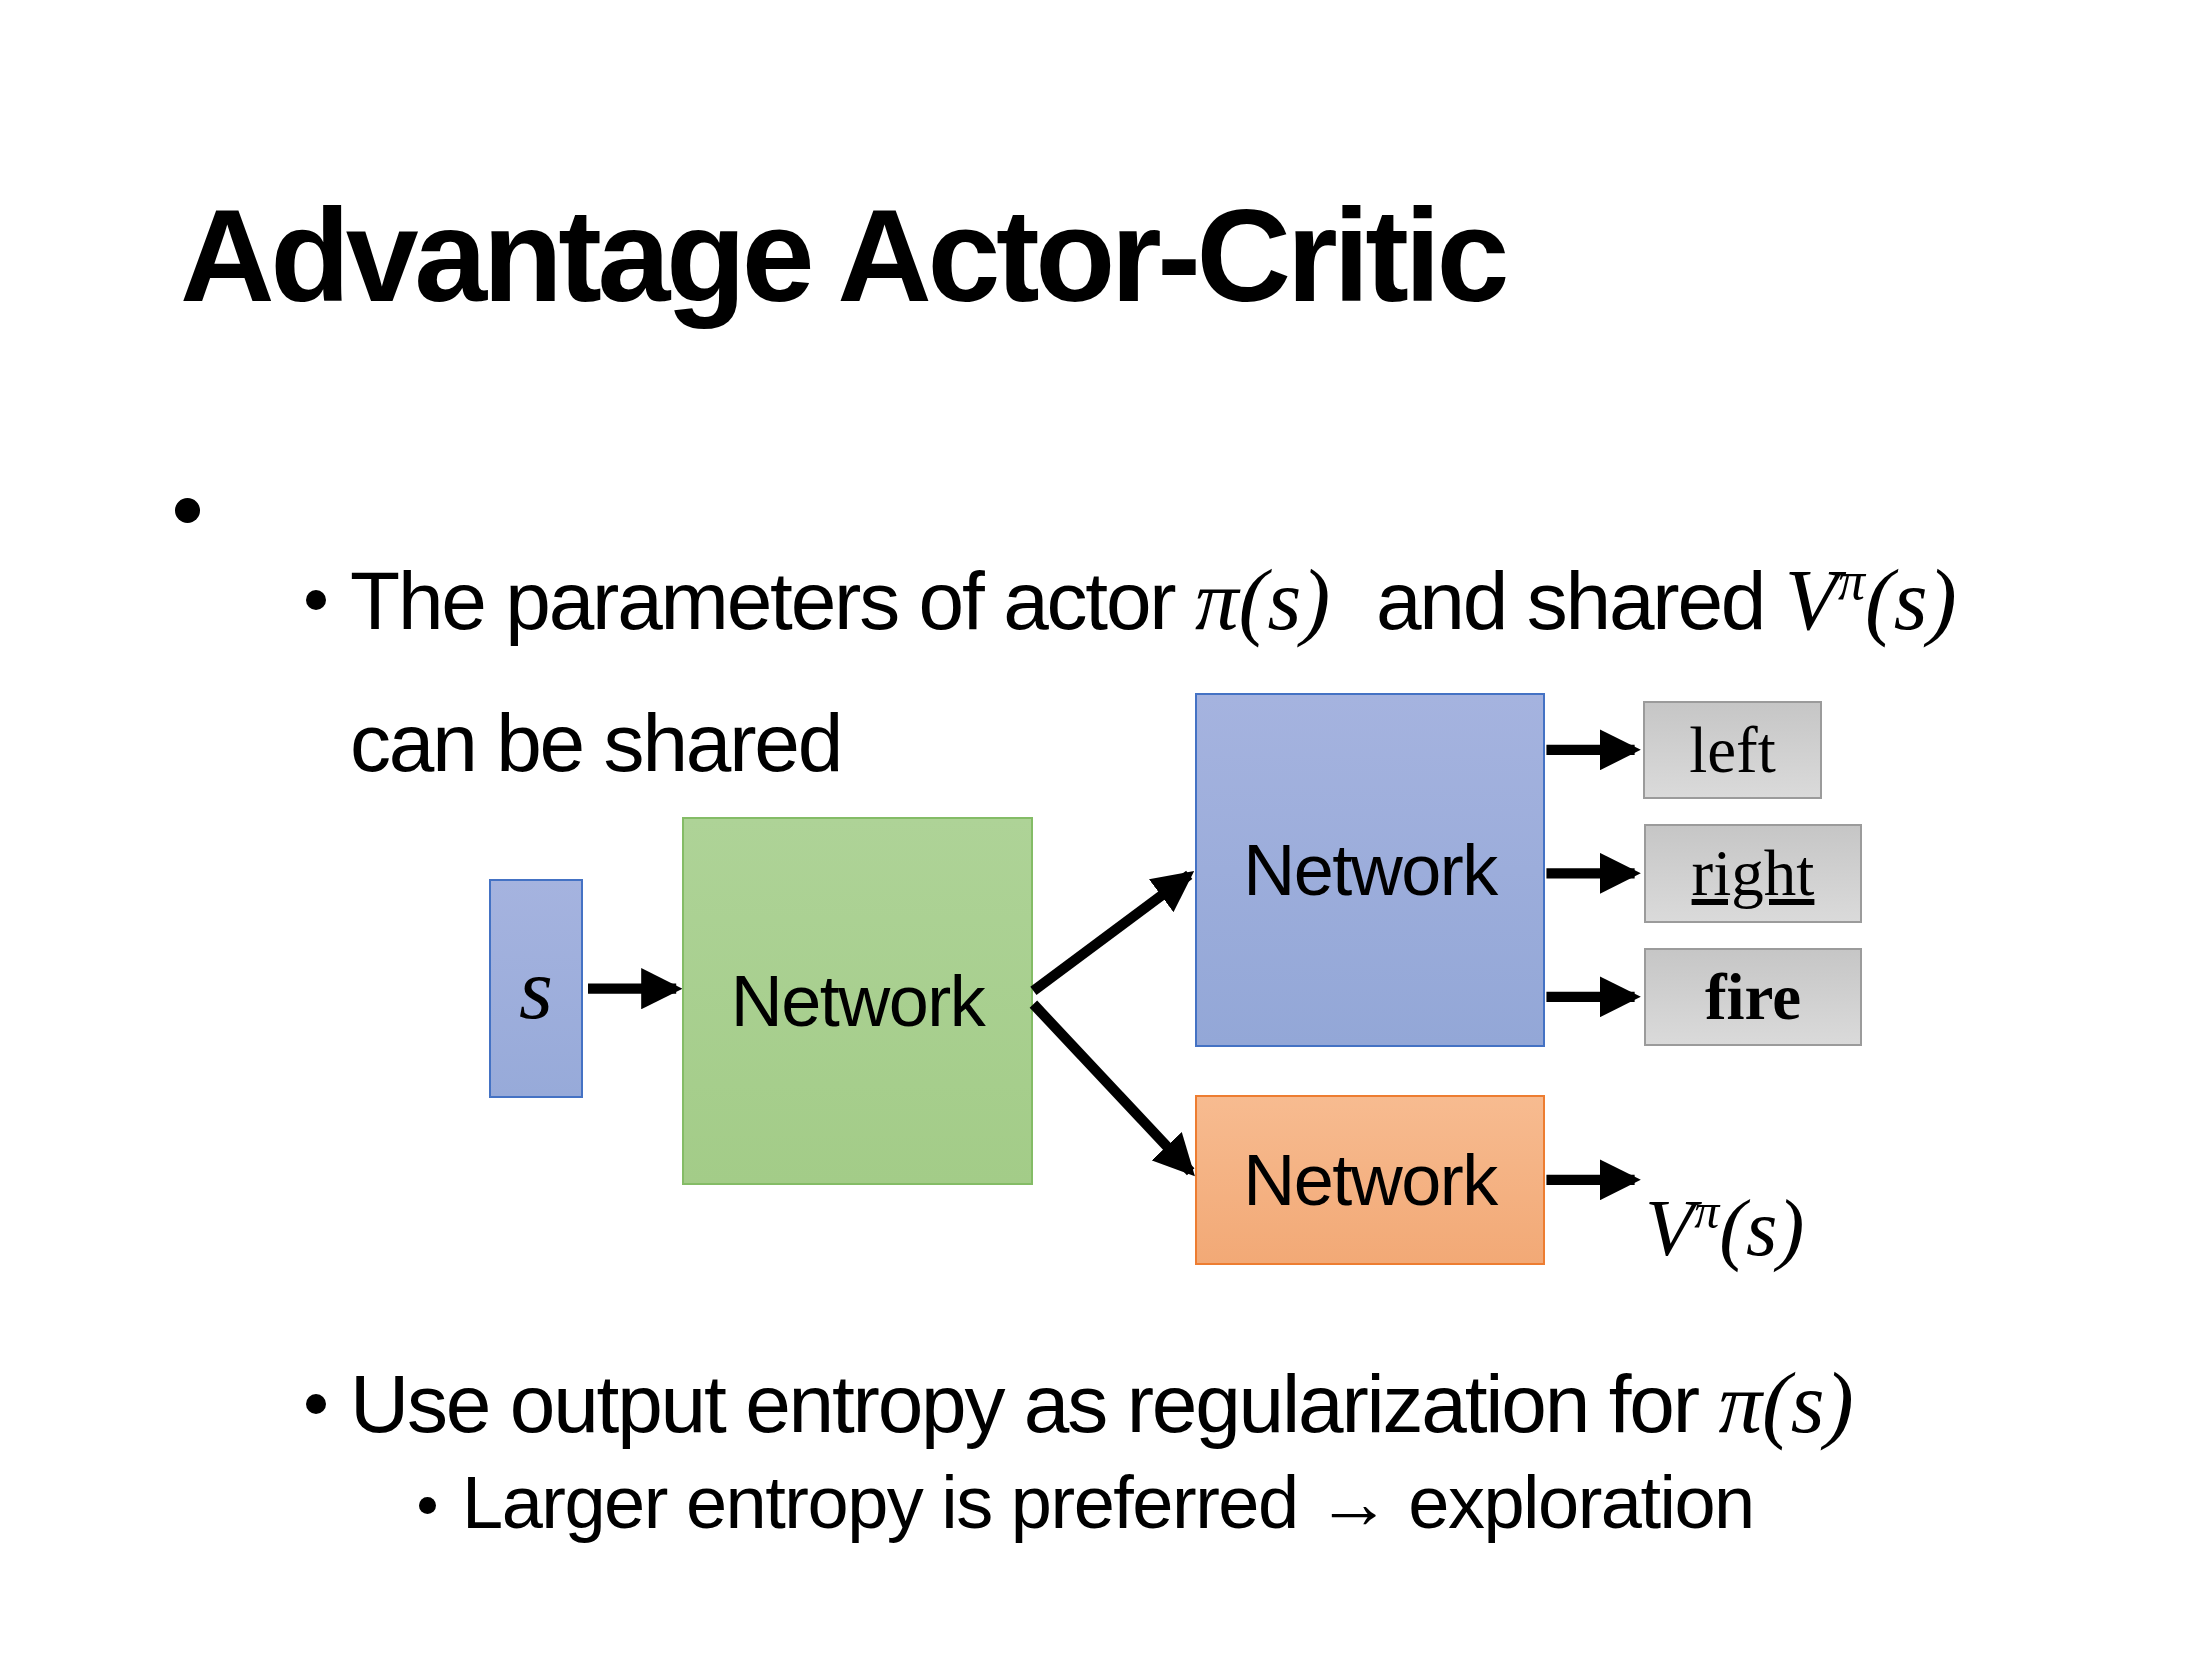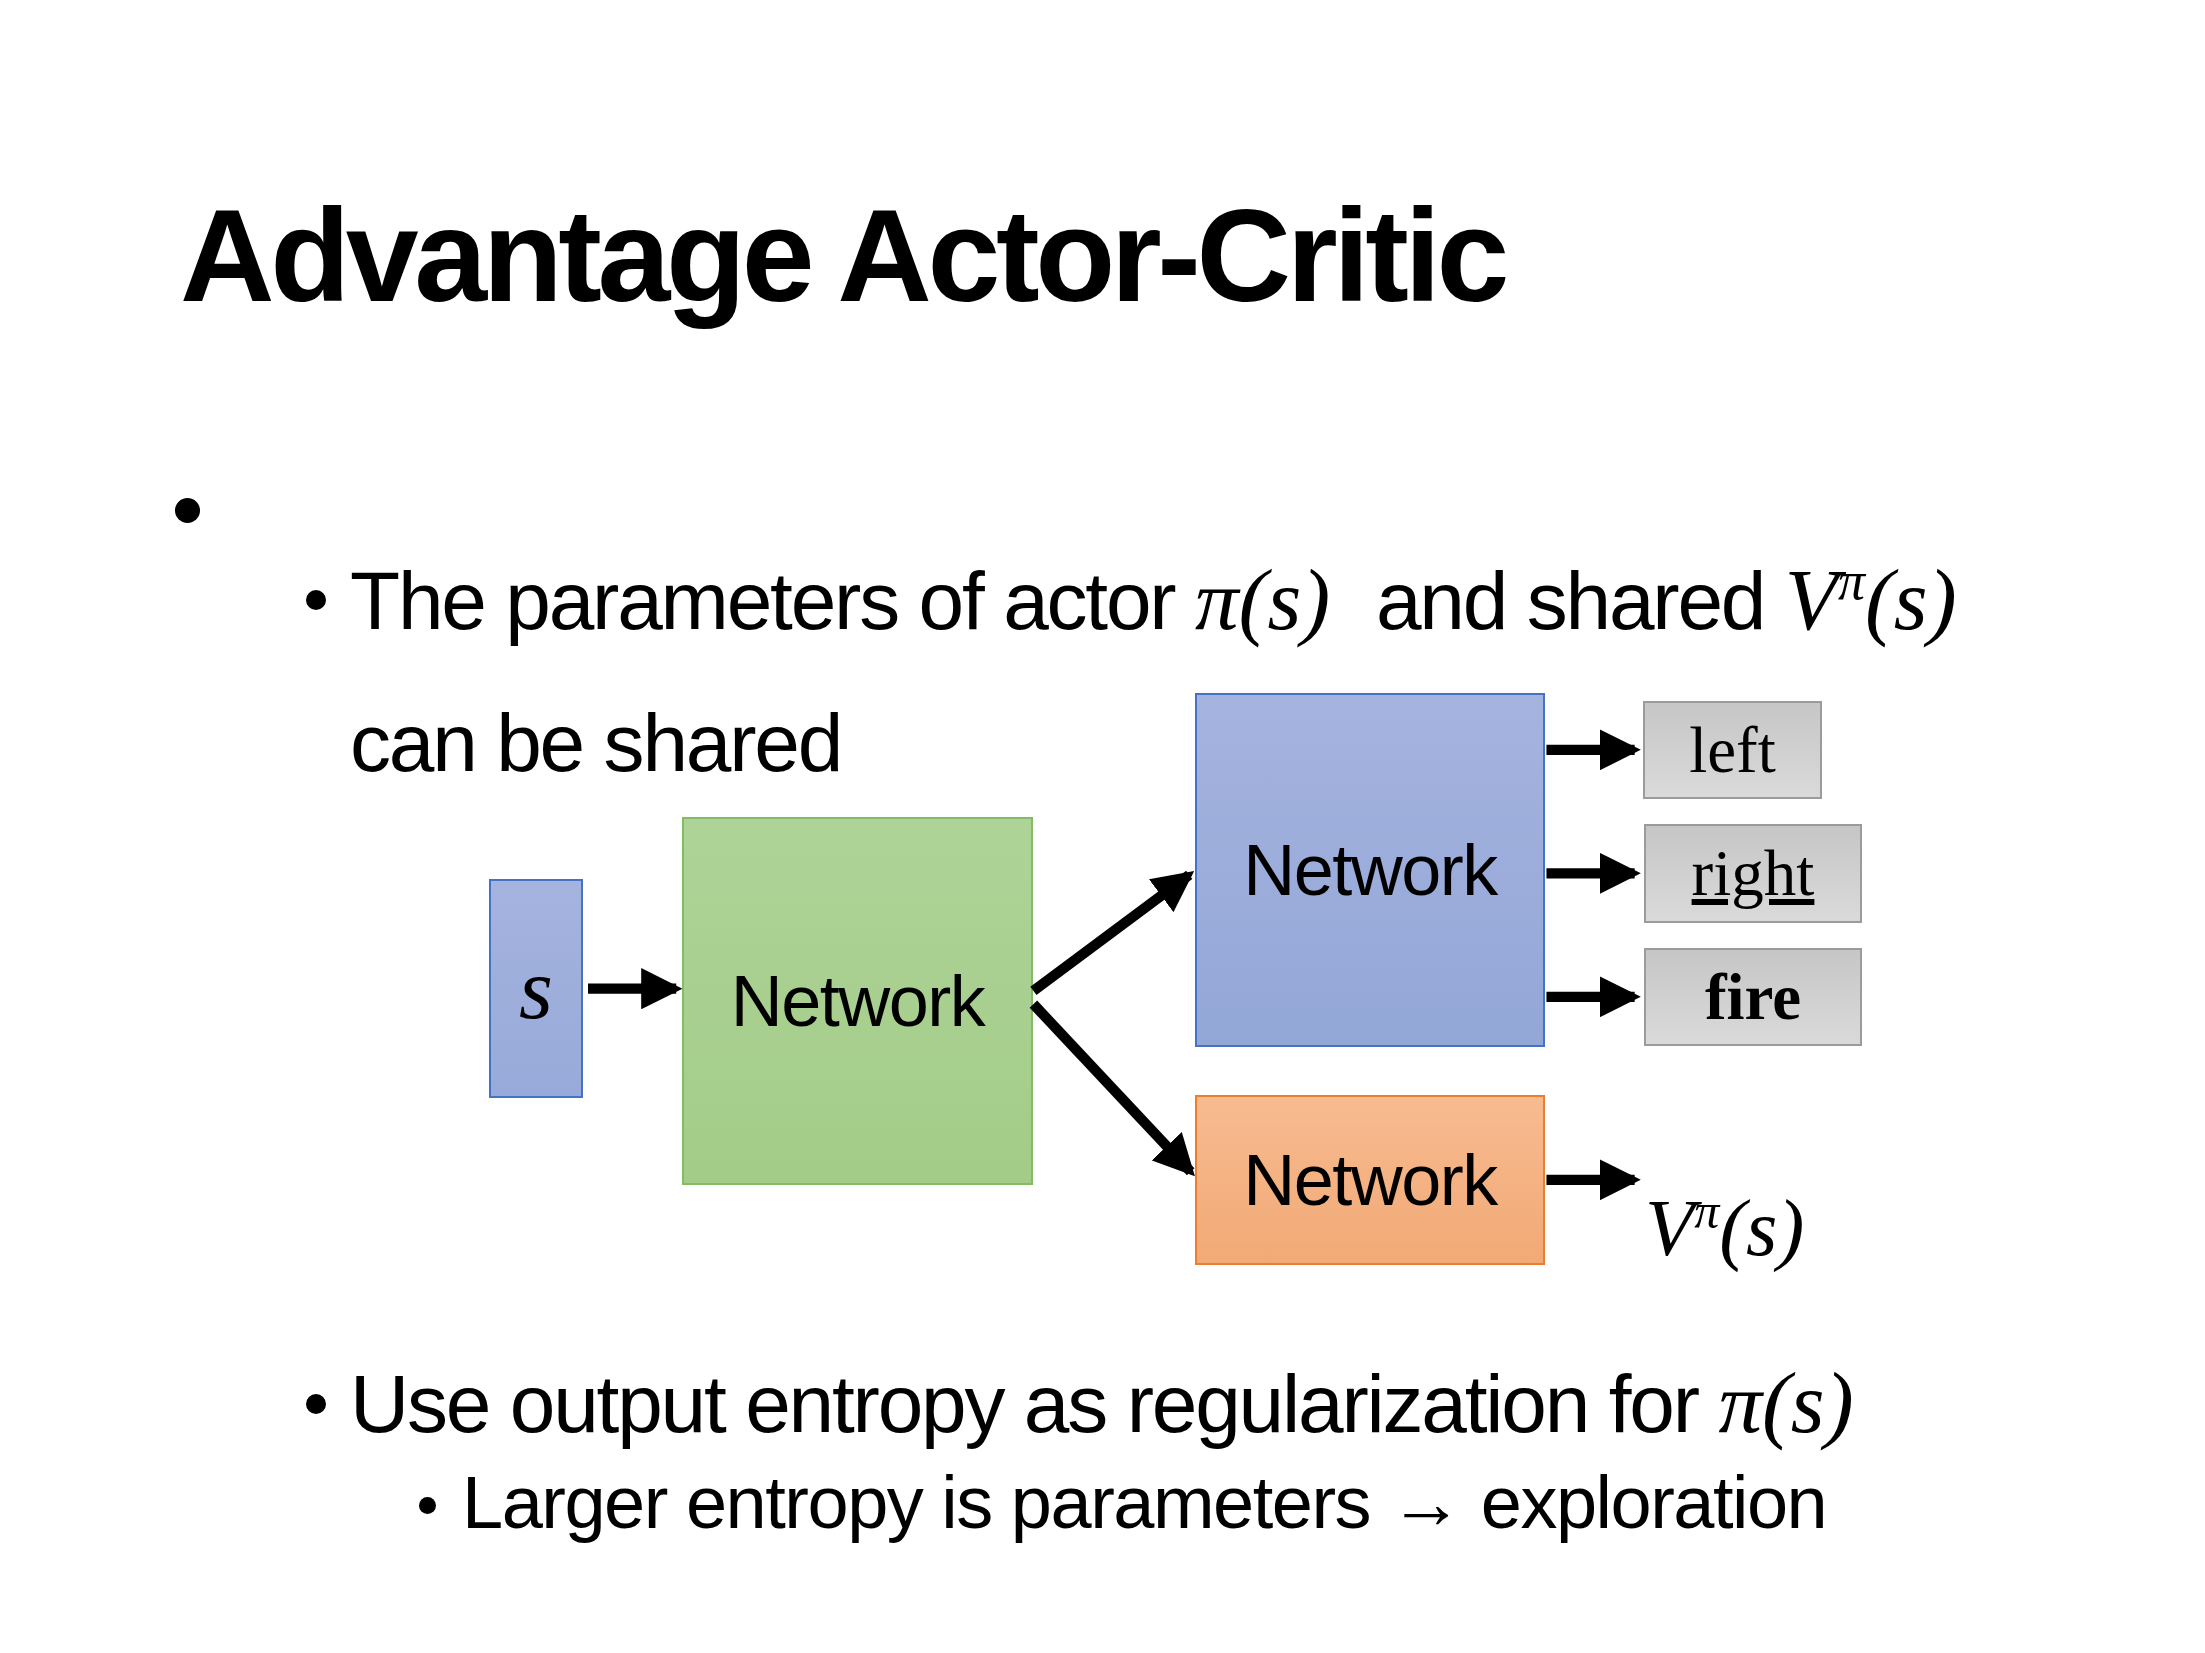--- a/index.html
+++ b/index.html
@@ -64,21 +64,21 @@
     <span>The parameters of actor </span><span class="math gap">π(s)</span><span> and shared </span><span class="math"><span>V</span><sup class="msup">π</sup><span>(s)</span></span>
   </div>
   <div class="abs b2b nowrap">can be shared</div>
 
   <span class="dot dot3"></span>
   <div class="abs b3 nowrap">
     <span>Use output entropy as regularization for </span><span class="math">π(s)</span>
   </div>
 
   <span class="dot dot4"></span>
-  <div class="abs b4 nowrap">Larger entropy is parameters → exploration</div>
+  <div class="abs b4 nowrap">Larger entropy is preferred → exploration</div>
 
   <div class="box sbox">
     <span class="math slabel">s</span>
   </div>
 
   <div class="box greenbox">
     <span class="netlabel">Network</span>
   </div>
 
   <div class="box bluebox">

